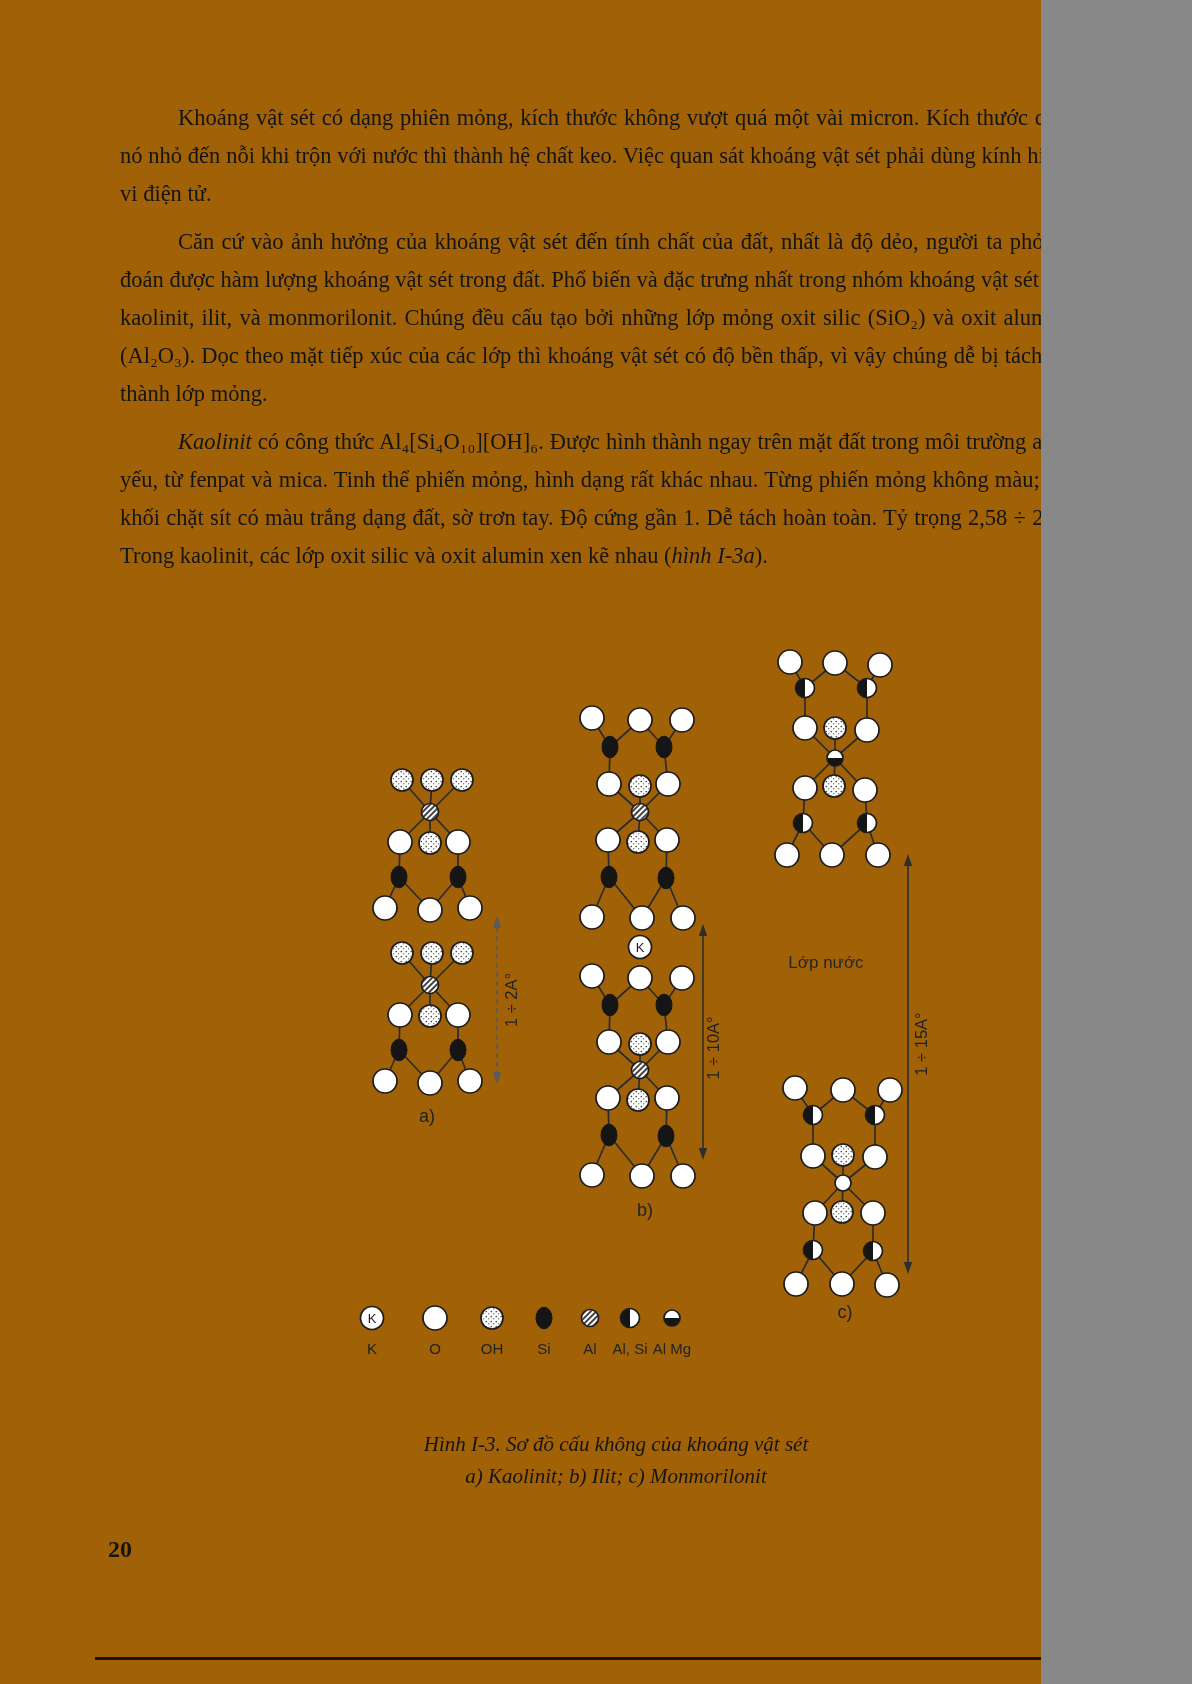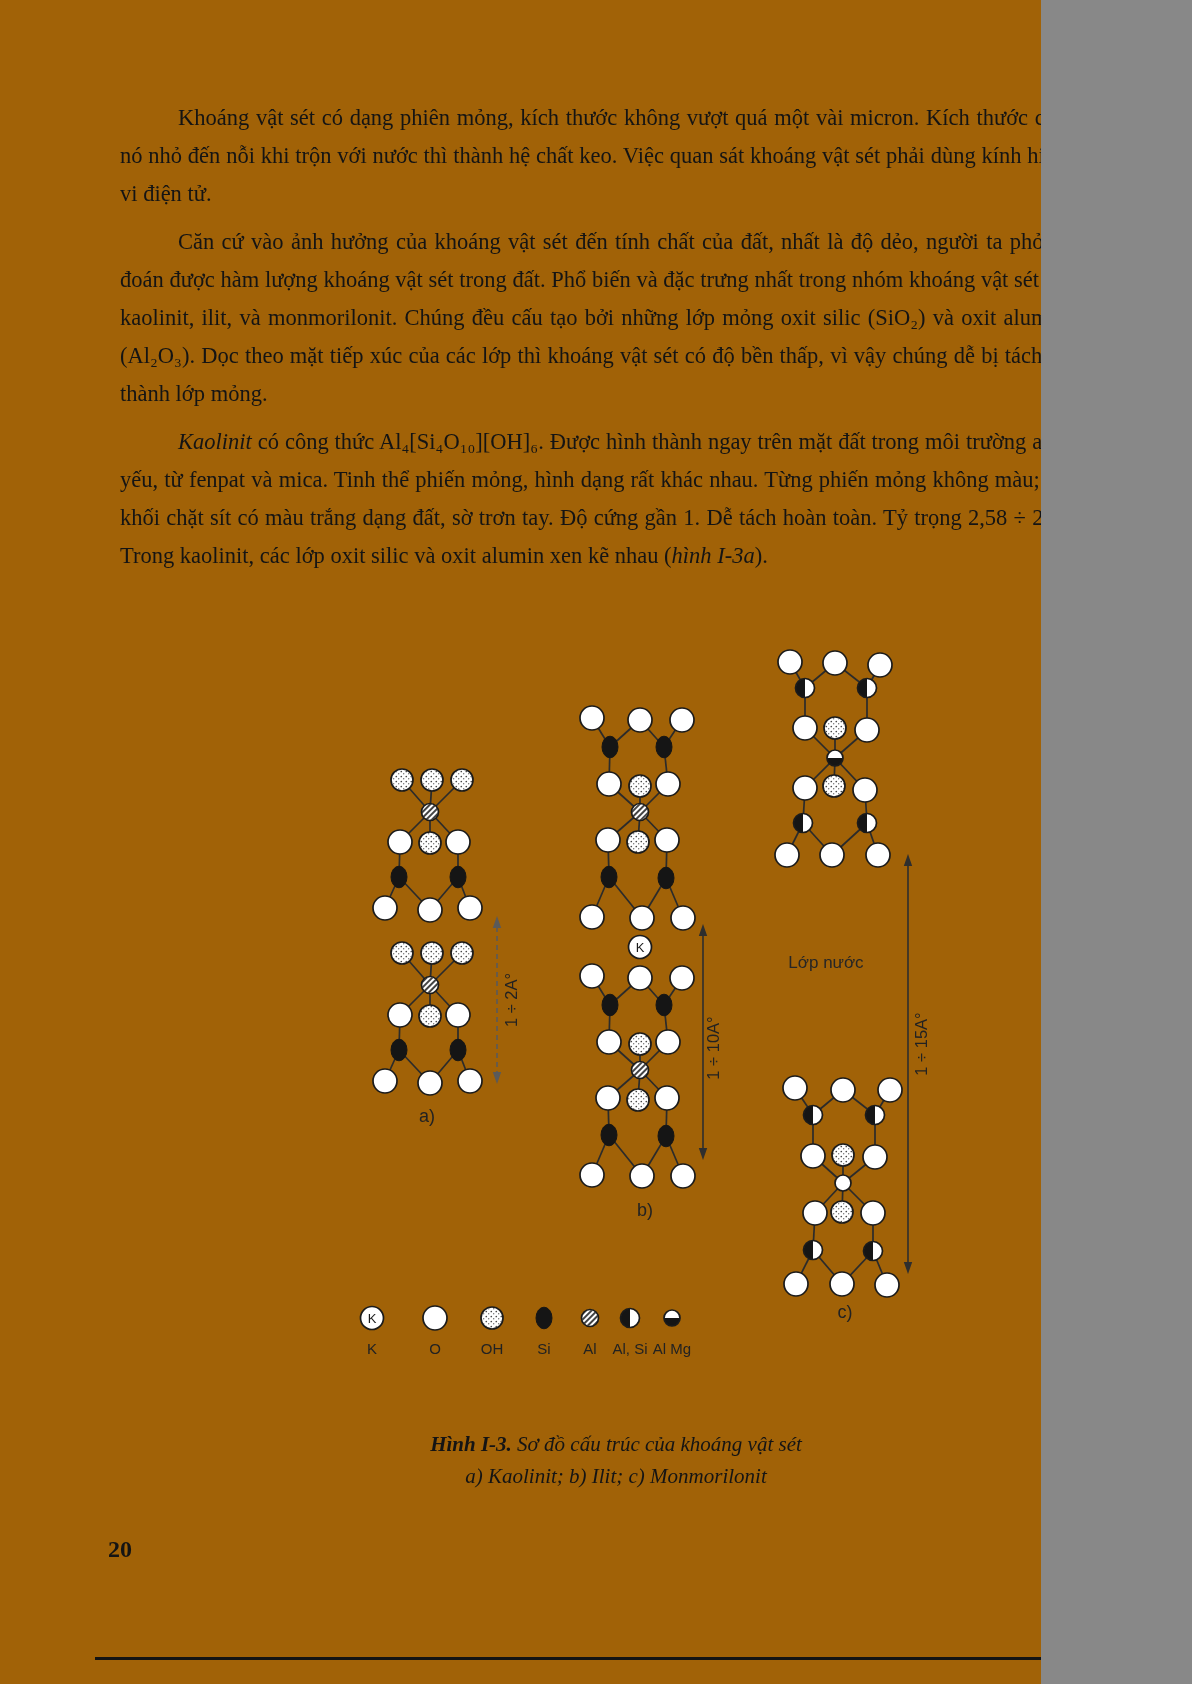--- a/index.html
+++ b/index.html
@@ -2,21 +2,21 @@
 <html><head>
 <meta charset="utf-8">
 <style>
   html,body{margin:0;padding:0;background:#888;}
   .page{position:relative;width:1041px;height:1684px;background:#a16207;overflow:hidden;
         font-family:"Liberation Serif","DejaVu Serif",serif;color:#141414;}
   .text-block{position:absolute;left:120px;top:99px;width:946px;
         font-size:22.5px;line-height:38px;text-align:justify;}
   .text-block p{margin:0 0 10px 0;text-indent:58px;}
   .it{font-style:italic;}
-  .bold{font-weight:bold;}
+  .bold{font-weight:normal;}
   #fig-svg{position:absolute;left:0;top:0;pointer-events:none;}
   .caption{position:absolute;left:20px;top:1432px;width:1192px;text-align:center;
         font-size:21px;}
   .caption .cap1{margin-bottom:7px;}
   .page-number{position:absolute;left:108px;top:1536px;font-size:24px;font-weight:bold;}
   .bottom-rule{position:absolute;left:95px;top:1657px;width:1097px;height:3px;background:#141414;}
 </style>
 </head>
 <body>
 
@@ -601,20 +601,20 @@
         <g>
           <circle cx="672" cy="1318" r="8" fill="#ffffff" stroke="none"></circle>
           <path d="M 664 1318 A 8 8 0 0 0 680 1318 Z" fill="#151515"></path>
           <circle cx="672" cy="1318" r="8" fill="none" stroke="#1b1b1b" stroke-width="1.7"></circle>
         </g>
         <text x="672" y="1354" text-anchor="middle" font-size="15" font-family="&quot;Liberation Sans&quot;,&quot;DejaVu Sans&quot;,sans-serif" fill="#222">Al Mg</text>
       </g>
     </svg>
 
   <div class="caption">
-    <div class="cap1"><span class="it bold">Hình I-3.</span><span class="it"> Sơ đồ cấu trúc của khoáng vật sét</span></div>
+    <div class="cap1"><span class="it bold">Hình I-3.</span><span class="it"> Sơ đồ cấu không của khoáng vật sét</span></div>
     <div class="cap2 it">a) Kaolinit; b) Ilit; c) Monmorilonit</div>
   </div>
 
   <div class="page-number">20</div>
   <div class="bottom-rule"></div>
 
 </div>
 
 </body></html>

